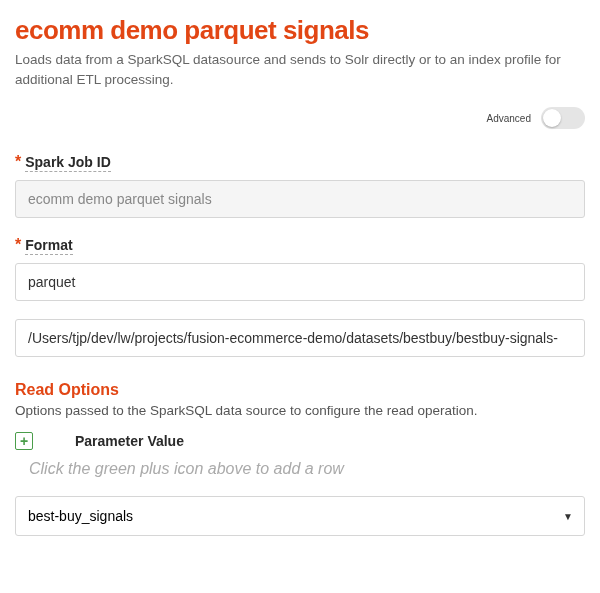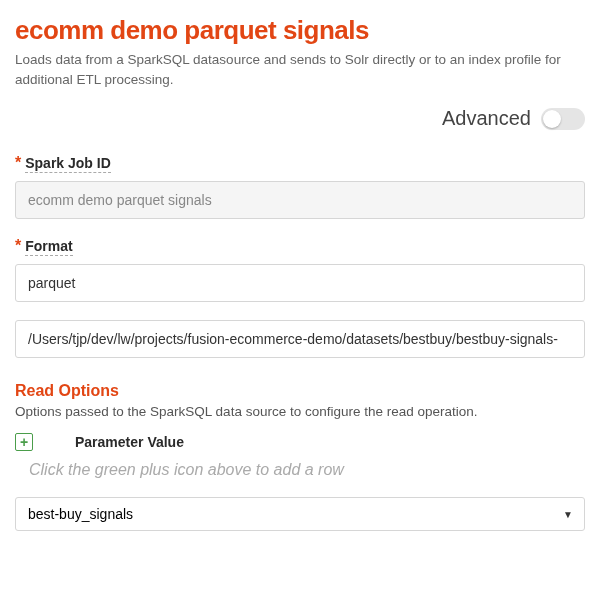--- a/index.html
+++ b/index.html
@@ -25,21 +25,21 @@
     margin: 0 0 18px 0;
   }
   .advanced-row {
     display: flex;
     justify-content: flex-end;
     align-items: center;
     gap: 10px;
     margin-bottom: 24px;
   }
   .advanced-label {
-    font-size: 20px;
+    font-size: 10px;
     color: #444;
   }
   .toggle {
     width: 44px;
     height: 22px;
     border-radius: 11px;
     background: #e5e5e5;
     position: relative;
     cursor: pointer;
   }
@@ -126,21 +126,21 @@
     font-size: 16px;
     font-style: italic;
     color: #aaa;
     margin: 0 0 18px 14px;
   }
   .select-wrap {
     position: relative;
   }
   .select {
     width: 100%;
-    height: 34px;
+    height: 40px;
     border: 1px solid #d6d6d6;
     border-radius: 3px;
     padding: 0 12px;
     font-size: 14px;
     background: #fff;
     appearance: none;
     -webkit-appearance: none;
     cursor: pointer;
   }
   .select-caret {

